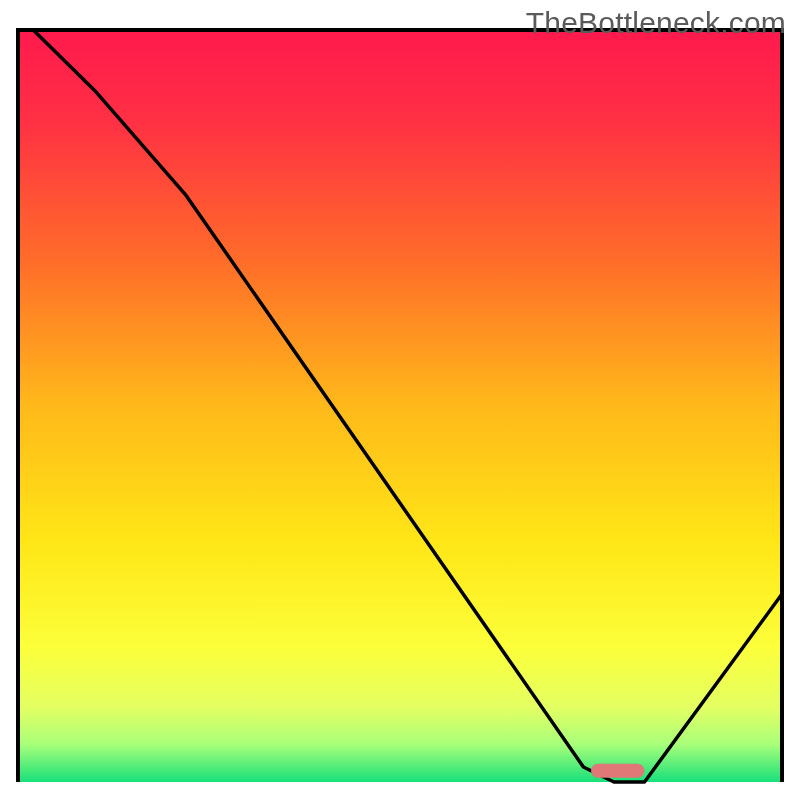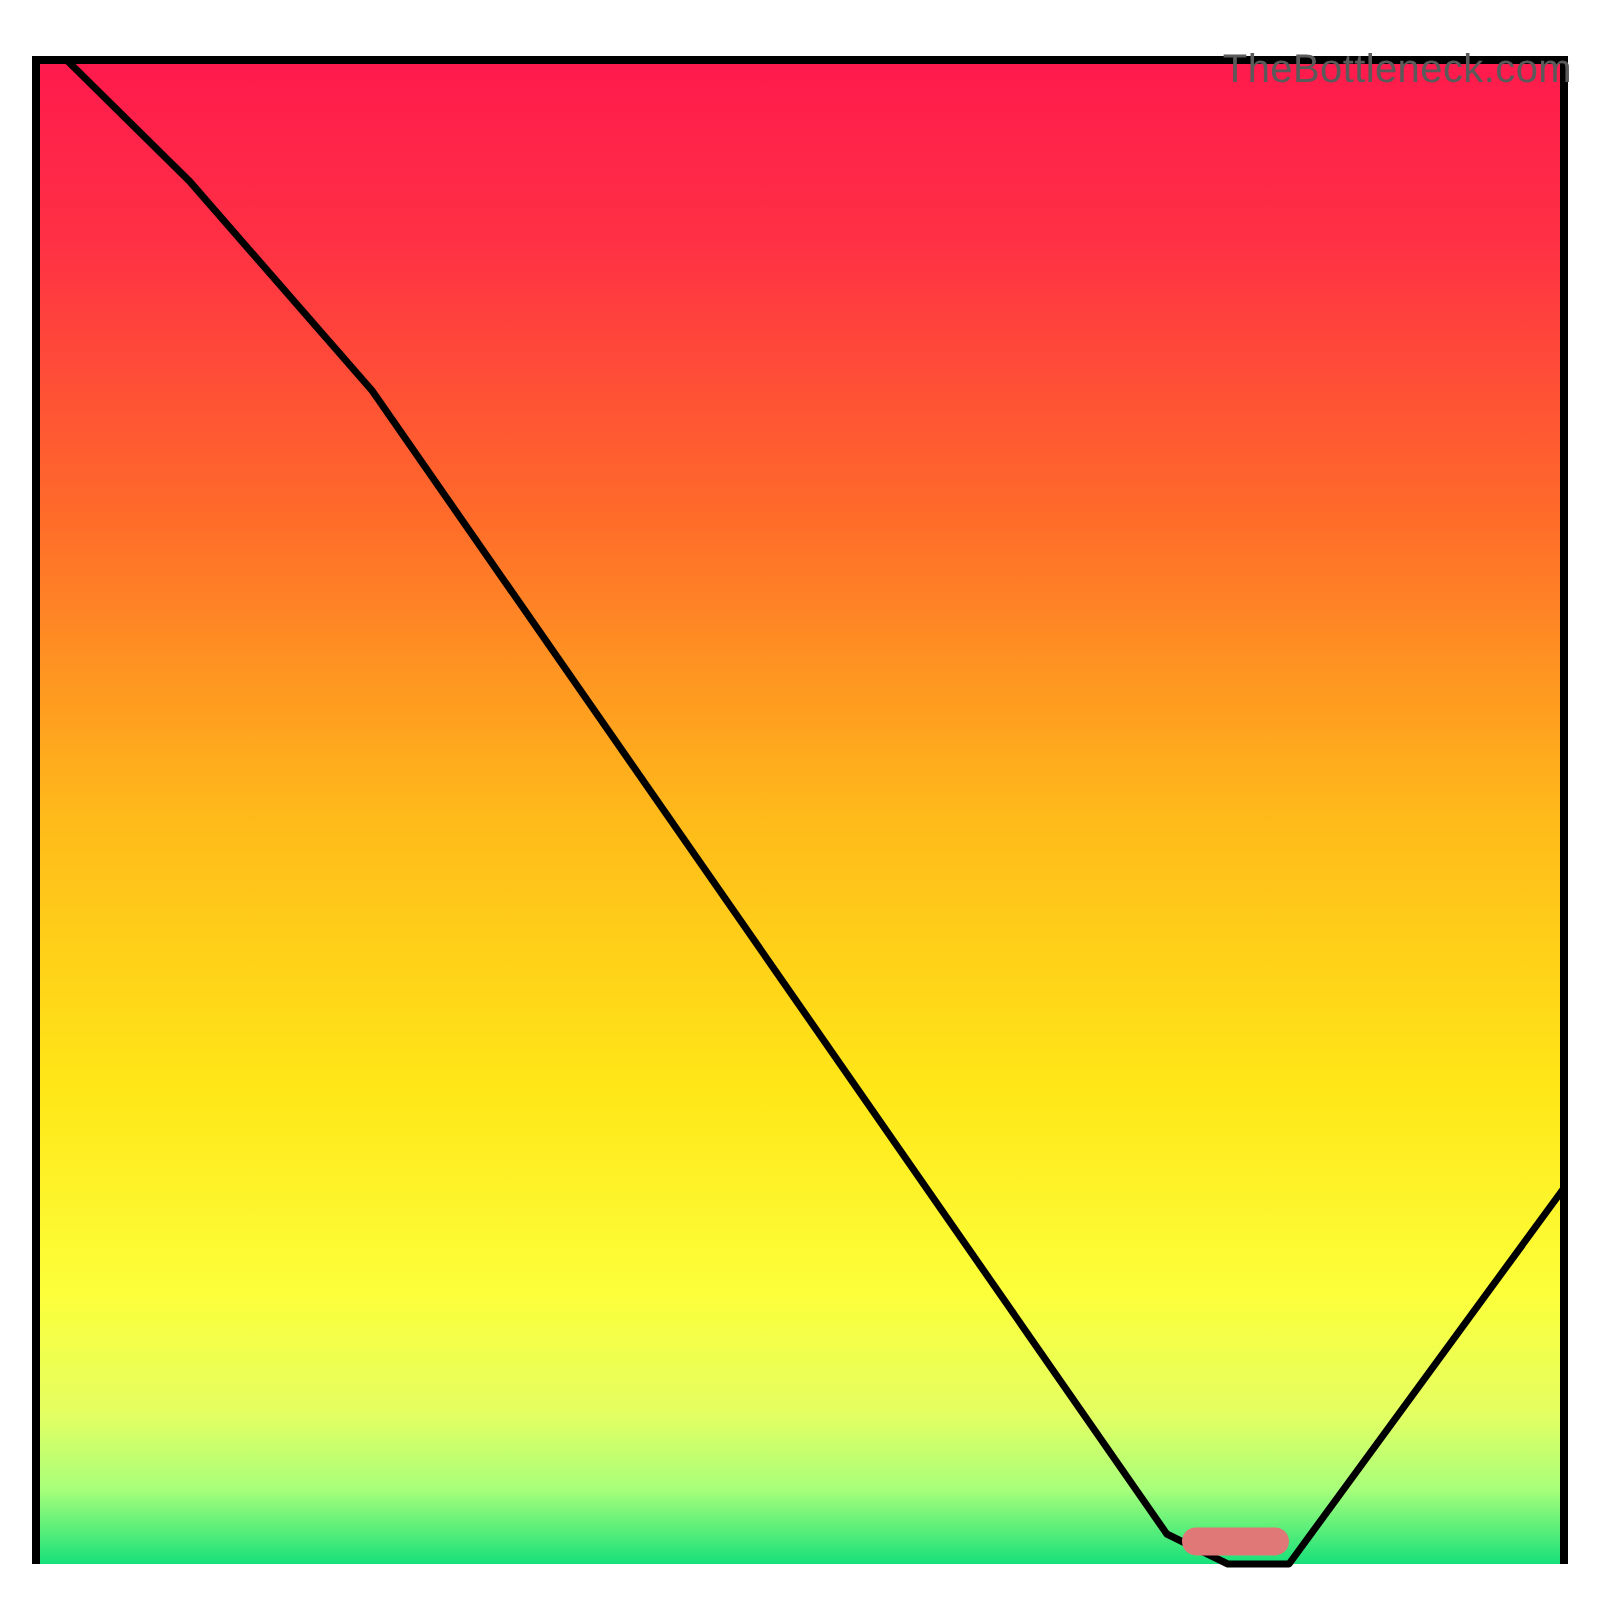--- a/index.html
+++ b/index.html
@@ -11,23 +11,23 @@
     font-family: Arial, Helvetica, sans-serif;
     overflow: hidden;
   }
   #wrap {
     position: relative;
     width: 800px;
     height: 800px;
   }
   #watermark {
     position: absolute;
-    top: 24px;
+    top: 6px;
     right: 14px;
-    font-size: 20px;
+    font-size: 30px;
     font-weight: 500;
     color: #5a5a5a;
     letter-spacing: 0.2px;
   }
   svg {
     display: block;
   }
 </style>
 </head>
 <body>

